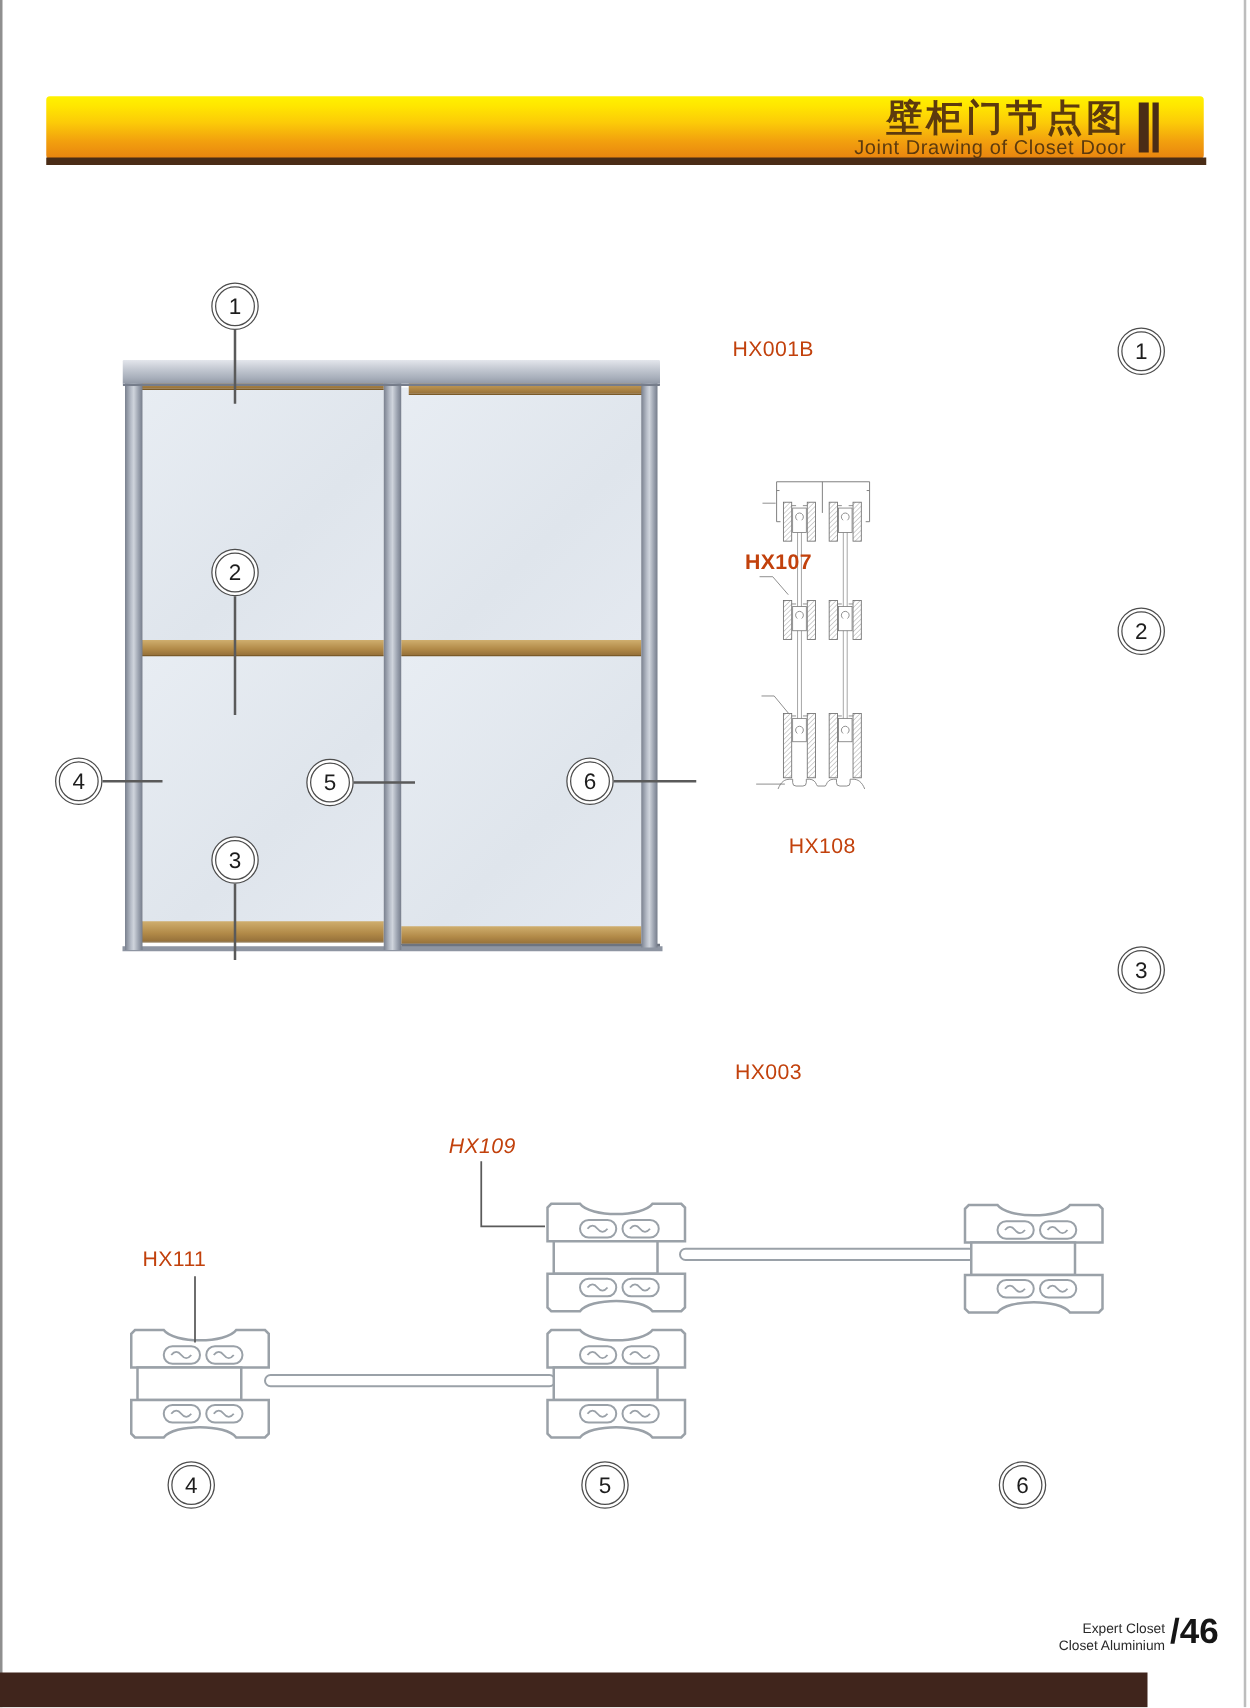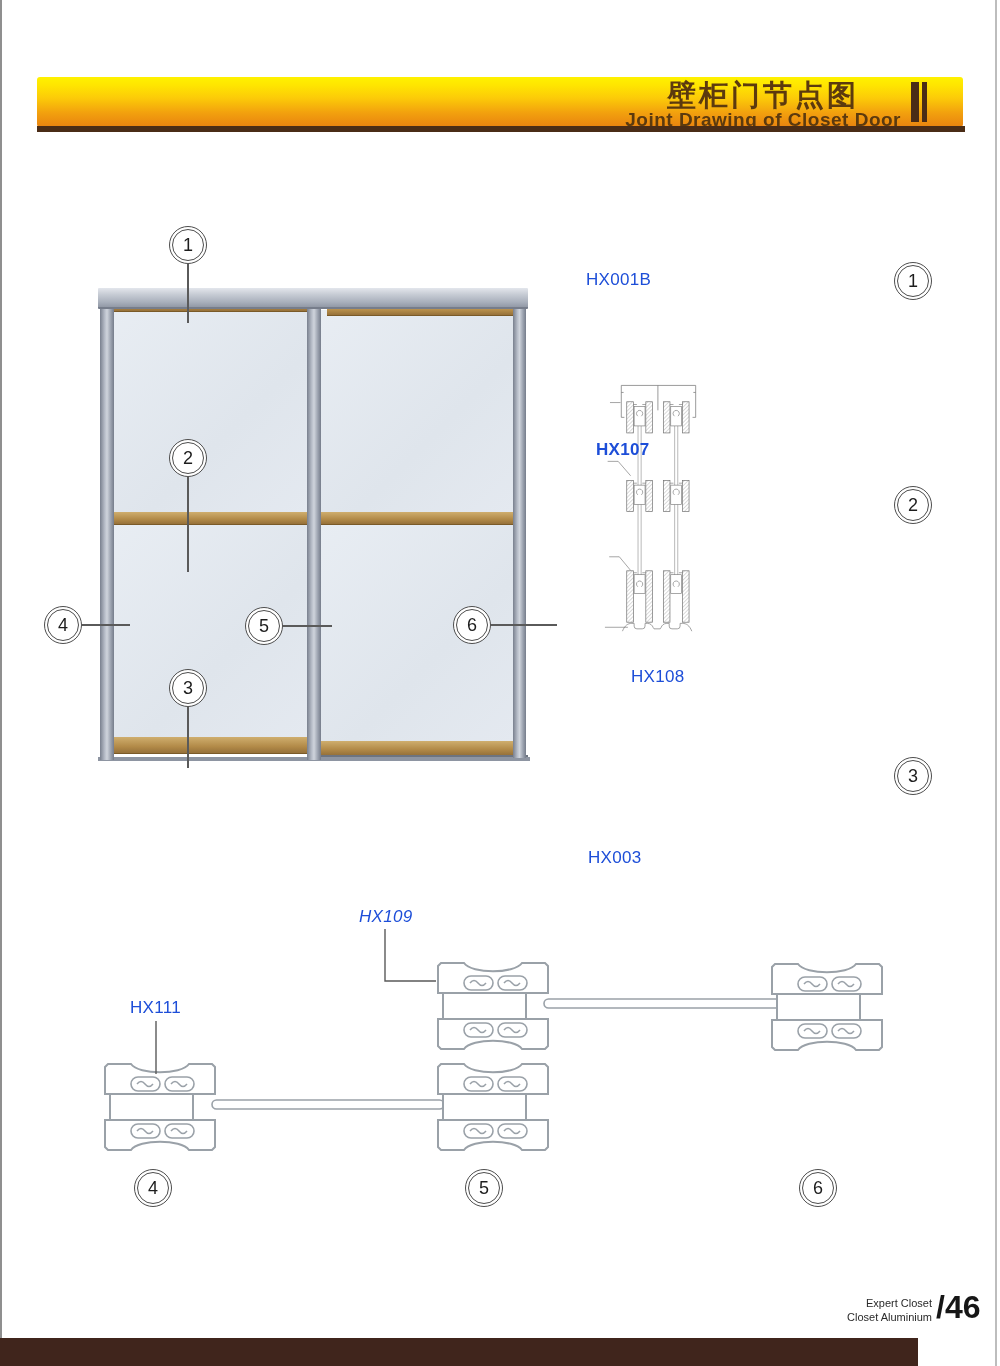--- a/index.html
+++ b/index.html
@@ -10,23 +10,23 @@
   .edge{position:absolute;top:0;height:1366px;}
   .edge-left{left:0;width:2px;background:#8f8f8f;}
   .edge-right{left:995px;width:1.5px;background:#bdbdbd;}
 
   
   .banner{
     position:absolute;left:37px;top:77px;width:926px;height:50px;border-radius:3px;
     background:linear-gradient(180deg,#fff200 0%,#ffe600 16%,#fccb08 42%,#f2a00e 72%,#e8830f 100%);
   }
   .banner-underline{position:absolute;left:37px;top:126px;width:928px;height:6px;background:#4a2c16;}
-  .banner-titles{position:absolute;right:62px;top:3px;text-align:center;color:#5c3a0e;}
+  .banner-titles{position:absolute;right:62px;top:3px;text-align:right;color:#5c3a0e;}
   .title-cn{font-size:29px;font-weight:bold;letter-spacing:3px;line-height:1.05;}
-  .title-en{font-size:19px;font-weight:bold;letter-spacing:.5px;line-height:1.1;}
+  .title-en{font-size:16px;font-weight:normal;letter-spacing:.5px;line-height:1.1;}
   .banner-bar{position:absolute;top:5px;height:40px;background:#4a2c16;}
   .bar-thick{right:44px;width:8px;}
   .bar-thin{right:36px;width:5px;}
 
   
   .callout{
     position:absolute;width:38px;height:38px;background:#fff;border:1.6px solid #4d4d4d;
     border-radius:50%;box-sizing:border-box;
   }
   .callout::before{content:"";position:absolute;inset:2px;border:1px solid #4d4d4d;border-radius:50%;}
@@ -49,30 +49,30 @@
   .ev-wood{
     background:linear-gradient(180deg,#cfae6e 0%,#b28a48 60%,#96713a 100%);
     border-bottom:1px solid #7a5a28;
   }
   .ev-panel{background:linear-gradient(135deg,#e8edf3 0%,#dfe5ec 60%,#e4e9f0 100%);}
   .ev-bottom-track{left:98px;top:757px;width:432px;height:4px;background:#8e95a2;}
   .ev-bottom-shadow{left:321px;top:755px;width:207px;height:3px;background:#6d7480;}
 
   
   .part-label{
-    position:absolute;font-size:17px;color:#1d4ed8;letter-spacing:.3px;white-space:nowrap;
+    position:absolute;font-size:17px;color:#c2410c;letter-spacing:.3px;white-space:nowrap;
   }
 
   
   .footer-brand{
     position:absolute;left:690px;top:1296px;width:242px;text-align:right;
     font-size:11px;line-height:1.3;color:#2a2a2a;
   }
   .footer-page{
-    position:absolute;left:936px;top:1289px;font-size:32px;font-weight:bold;color:#161616;
+    position:absolute;left:936px;top:1289px;font-size:28px;font-weight:bold;color:#161616;
   }
   .footer-bar{position:absolute;left:0;top:1338px;width:918px;height:28px;background:#40251c;}
 
   svg{position:absolute;overflow:visible;}
 </style>
 </head>
 <body>
 
 <div class="page">
 
@@ -227,21 +227,21 @@
     <use href="#stile" x="438" y="1063"></use>
     <use href="#stile" x="772" y="963"></use>
 
     <g fill="none" stroke="#5a5a5a" stroke-width="1.4">
       <path d="M385,929 V981 H436"></path>
       <path d="M156,1021 V1074"></path>
     </g>
   </svg>
 
   <span class="part-label" style="left:359px;top:907px;font-style:italic;">HX109</span>
-  <span class="part-label" style="left:130px;top:998px;">HX111</span>
+  <span class="part-label" style="left:114px;top:998px;">HX111</span>
 
   <div class="callout" style="left:134px;top:1169px;">
       <span>4</span>
     </div>
   <div class="callout" style="left:465px;top:1169px;">
       <span>5</span>
     </div>
   <div class="callout" style="left:799px;top:1169px;">
       <span>6</span>
     </div>

